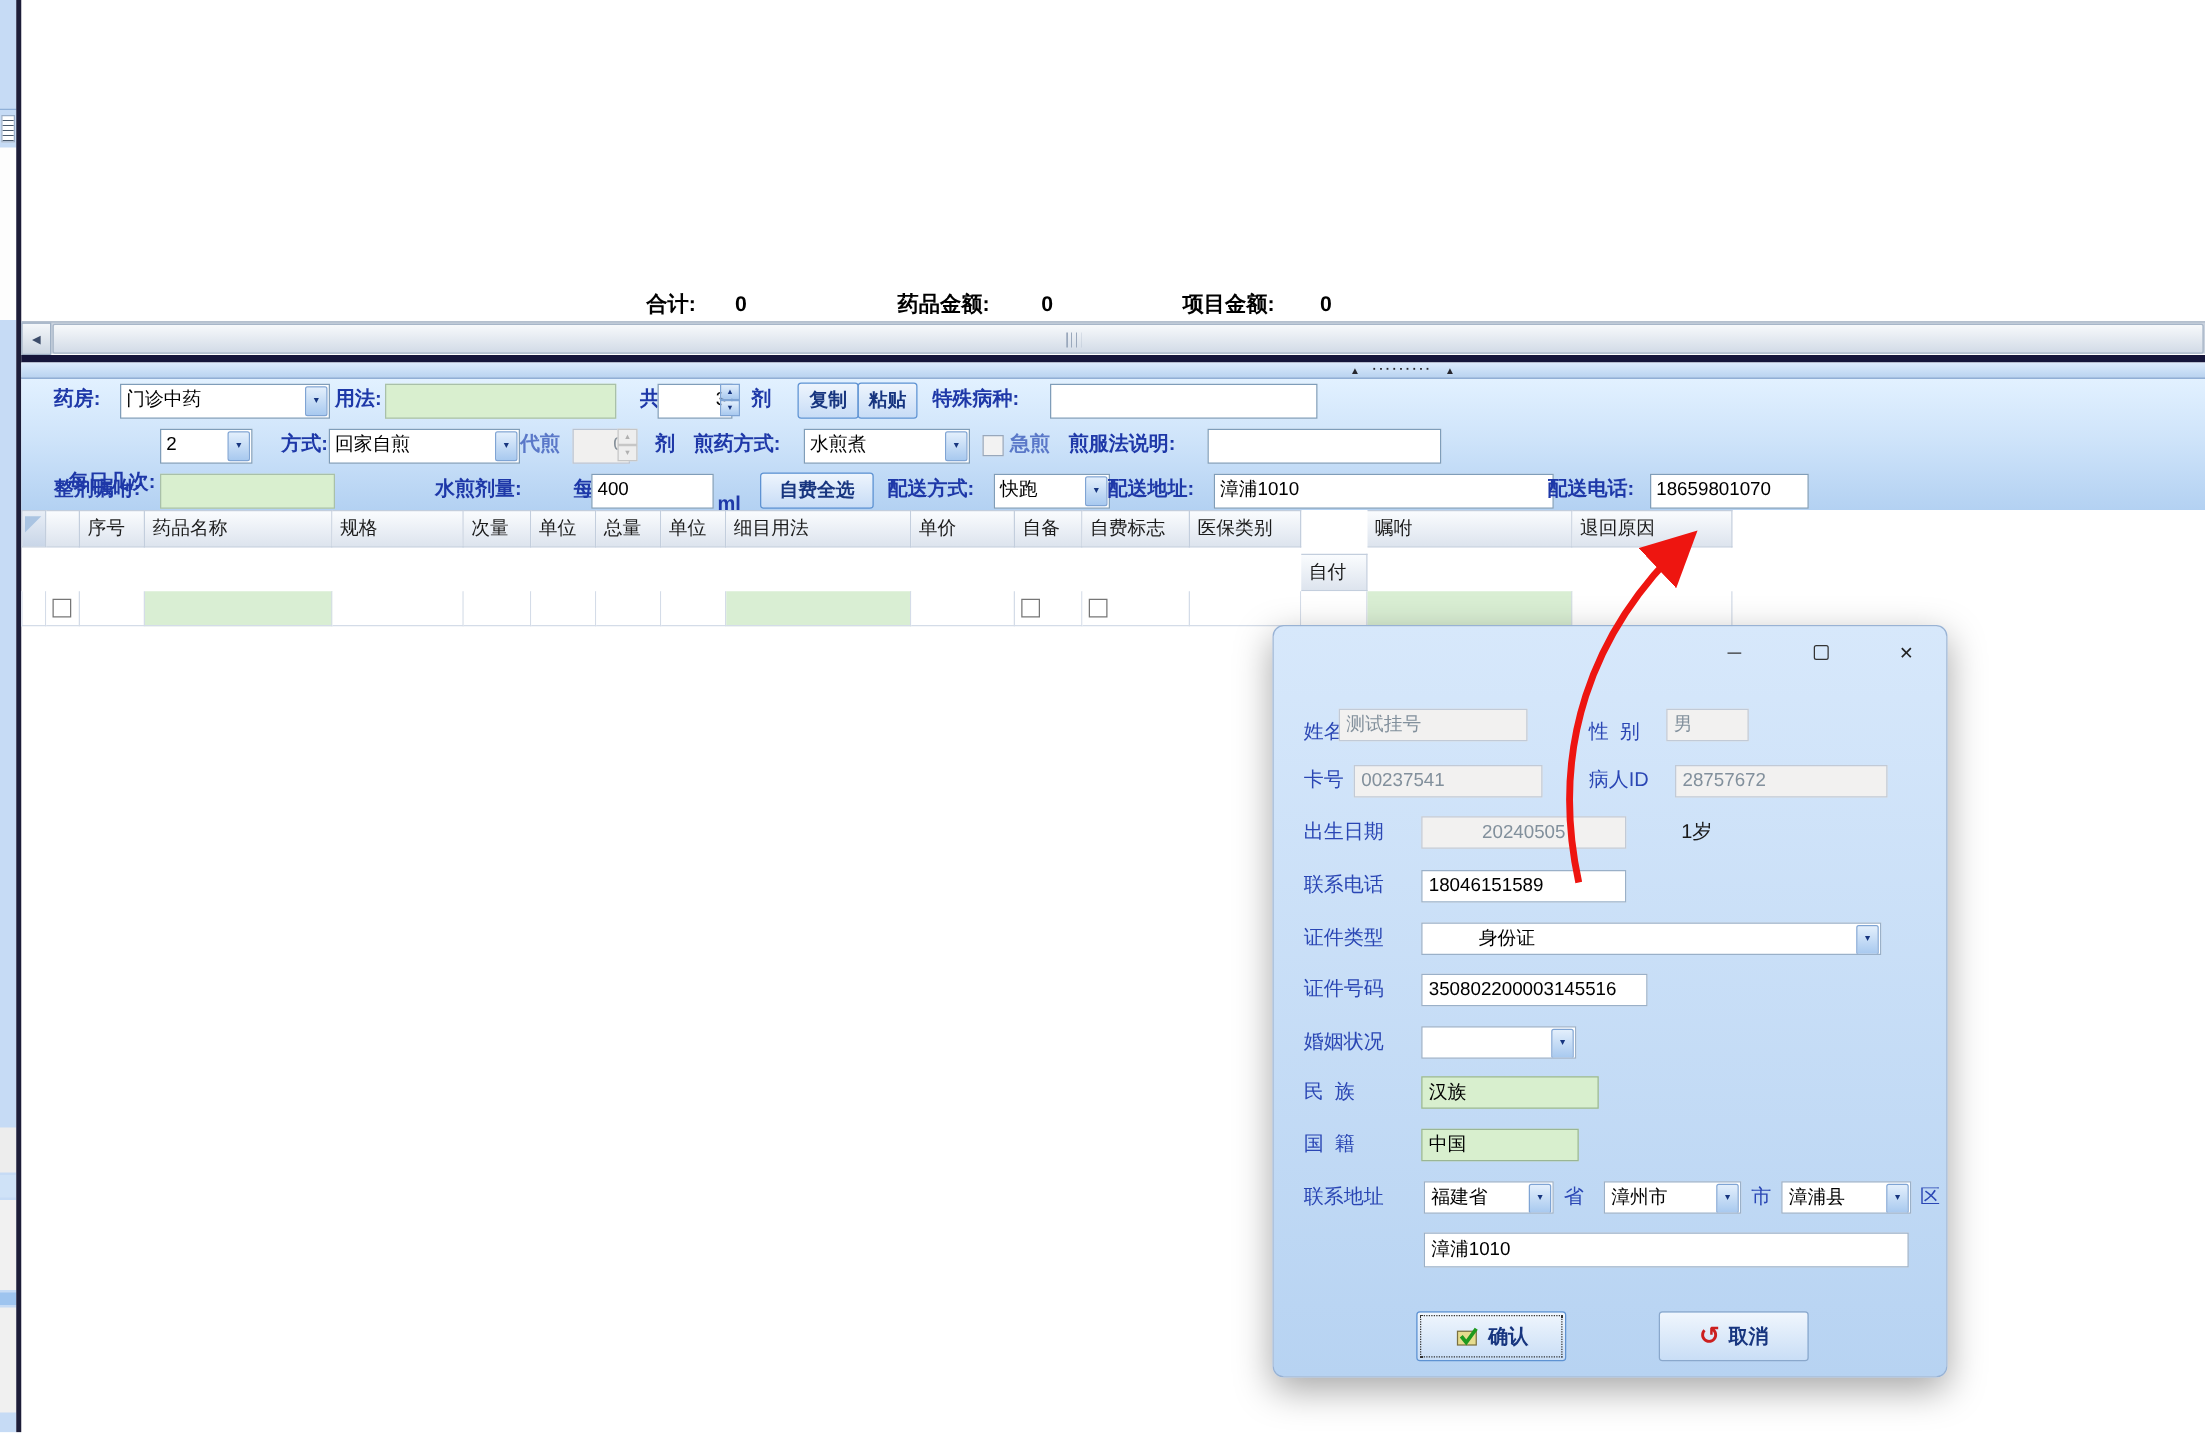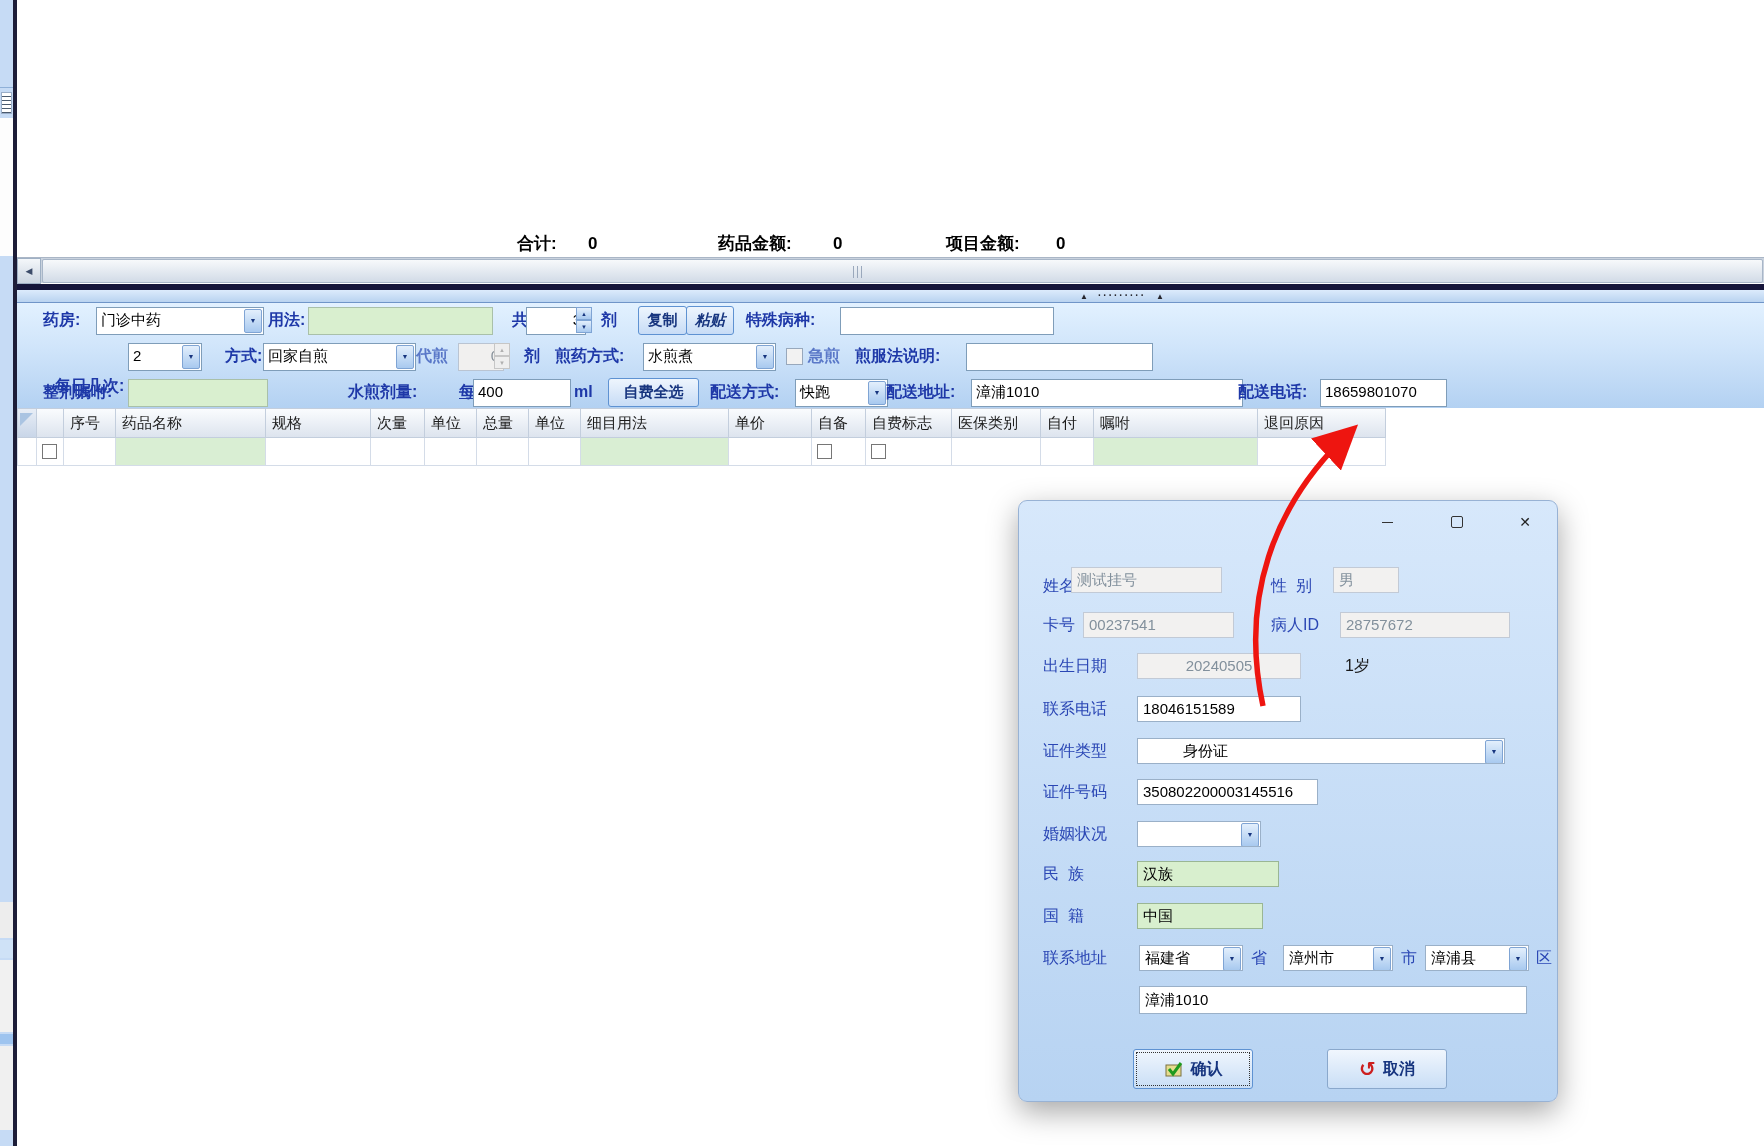--- a/index.html
+++ b/index.html
@@ -132,21 +132,21 @@
     <span class="tlabel" style="left:251px;top:4px;">用法:</span>
     <div class="fld green" style="left:291px;top:4px;width:175px;"></div>
     <span class="tlabel" style="left:495px;top:4px;">共</span>
     <div class="fld right" style="left:509px;top:4px;width:50px;">3</div>
     <div class="spin" style="left:559px;top:4px;">
       <span>▲</span>
       <span>▼</span>
     </div>
     <span class="tlabel" style="left:584px;top:4px;">剂</span>
     <div class="tbtn" style="left:621px;top:3px;width:47px;">复制</div>
-    <div class="tbtn" style="left:669px;top:3px;width:46px;font-style:italic;">粘贴</div>
+    <div class="tbtn" style="left:669px;top:3px;width:46px;">粘贴</div>
     <span class="tlabel" style="left:729px;top:4px;">特殊病种:</span>
     <div class="fld" style="left:823px;top:4px;width:204px;"></div>
 
     <span class="tlabel" style="left:38px;top:40px;margin-top:30px;">每日几次:</span>
     <div class="fld" style="left:111px;top:40px;width:64px;">
       <span>2</span>
       <span class="cbtn">▼</span>
     </div>
     <span class="tlabel" style="left:208px;top:40px;">方式:</span>
     <div class="fld" style="left:246px;top:40px;width:143px;">
@@ -168,21 +168,21 @@
     <div class="chk" style="left:769px;top:45px;"></div>
     <span class="tlabel dim" style="left:791px;top:40px;">急煎</span>
     <span class="tlabel" style="left:838px;top:40px;">煎服法说明:</span>
     <div class="fld" style="left:949px;top:40px;width:177px;"></div>
 
     <span class="tlabel" style="left:26px;top:76px;">整剂嘱咐:</span>
     <div class="fld green" style="left:111px;top:76px;width:130px;"></div>
     <span class="tlabel" style="left:331px;top:76px;">水煎剂量:</span>
     <span class="tlabel" style="left:442px;top:76px;text-decoration:underline;">每剂</span>
     <div class="fld" style="left:456px;top:76px;width:88px;">400</div>
-    <span class="tlabel" style="left:557px;top:76px;">ml</span>
+    <span class="tlabel" style="left:557px;top:88px;">ml</span>
     <div class="tbtn" style="left:591px;top:75px;width:89px;">自费全选</div>
     <span class="tlabel" style="left:693px;top:76px;">配送方式:</span>
     <div class="fld" style="left:778px;top:76px;width:83px;">
       <span>快跑</span>
       <span class="cbtn">▼</span>
     </div>
     <span class="tlabel" style="left:869px;top:76px;">配送地址:</span>
     <div class="fld" style="left:954px;top:76px;width:262px;">漳浦1010</div>
     <span class="tlabel" style="left:1221px;top:76px;">配送电话:</span>
     <div class="fld" style="left:1303px;top:76px;width:117px;">18659801070</div>
@@ -199,21 +199,21 @@
       <div class="gh" style="width:105px;">规格</div>
       <div class="gh" style="width:54px;">次量</div>
       <div class="gh" style="width:52px;">单位</div>
       <div class="gh" style="width:52px;">总量</div>
       <div class="gh" style="width:52px;">单位</div>
       <div class="gh" style="width:148px;">细目用法</div>
       <div class="gh" style="width:83px;">单价</div>
       <div class="gh" style="width:54px;">自备</div>
       <div class="gh" style="width:86px;">自费标志</div>
       <div class="gh" style="width:89px;">医保类别</div>
-      <div class="gh" style="width:53px;">自付</div>
+      <div class="gh" style="width:53px;margin-top:35px;">自付</div>
       <div class="gh" style="width:164px;">嘱咐</div>
       <div class="gh" style="width:128px;">退回原因</div>
     </div>
     <div class="grow">
       <div class="gc first" style="width:20px;"></div>
       <div class="gc" style="width:27px;">
           <span class="rchk"></span>
         </div>
       <div class="gc" style="width:52px;"></div>
       <div class="gc green" style="width:150px;"></div>

